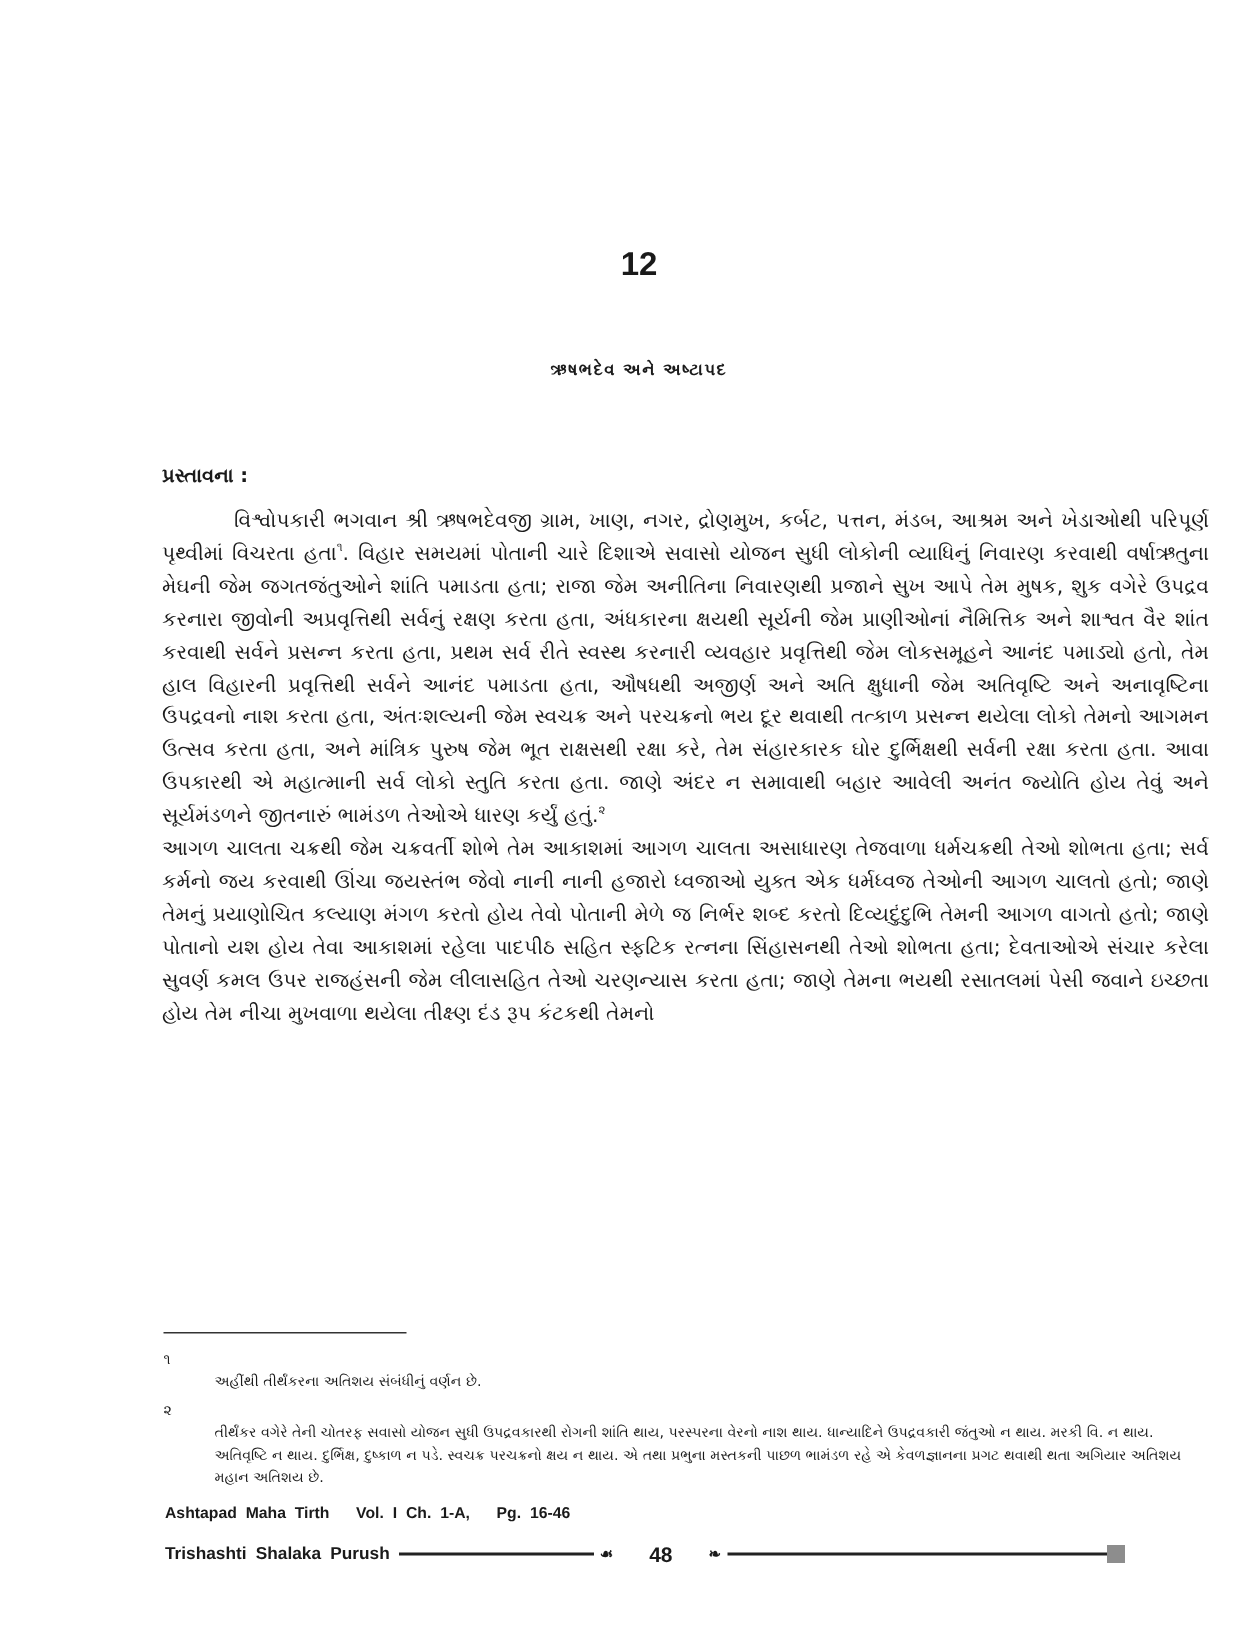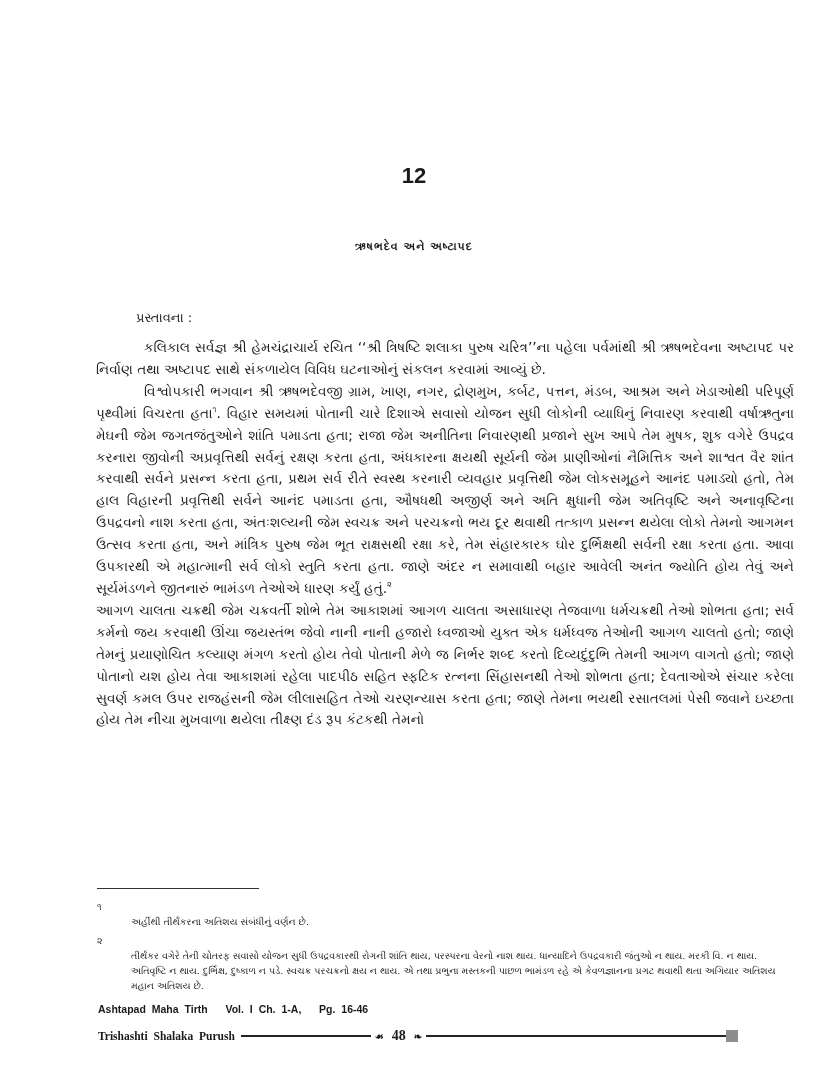--- a/index.html
+++ b/index.html
@@ -1,51 +1,50 @@
 <!DOCTYPE html>
 <html><head>
   <meta charset="utf-8">
   <style>
     html, body { margin: 0; padding: 0; background: #ffffff; }
     body { width: 828px; height: 1089px; position: relative; overflow: hidden; color: #1a1a1a; font-family: "DejaVu Sans", sans-serif; }
-    .page { position: absolute; left: 0; top: 0; width: 812px; height: 1089px; }
+    .page { position: absolute; left: 12px; top: 0; width: 812px; height: 1089px; }
     .chapter-num { position: absolute; top: 163px; left: 0; width: 828px; text-align: center; font-family: "Liberation Sans", sans-serif; font-weight: bold; font-size: 22px; }
     .title { position: absolute; top: 192px; left: 0; width: 828px; text-align: center; font-weight: bold; font-size: 26px; letter-spacing: 2px; }
     .subtitle { position: absolute; top: 240px; left: 0; width: 828px; text-align: center; font-weight: bold; font-size: 11px; letter-spacing: 1px; }
-    .section-head { position: absolute; top: 310px; left: 96px; font-weight: normal; font-size: 13px; margin-left: 40px; }
+    .section-head { position: absolute; top: 310px; left: 96px; font-weight: bold; font-size: 13px; }
     .body-text { position: absolute; top: 337px; left: 96px; width: 698px; font-size: 13.6px; line-height: 21.9px; text-align: justify; }
     .body-text p { margin: 0; text-indent: 48px; }
     .body-text sup { font-size: 8px; vertical-align: super; line-height: 0; }
     .fn-rule { position: absolute; top: 888px; left: 97px; width: 162px; height: 1px; background: #333; }
     .footnotes { position: absolute; top: 899px; left: 97px; width: 697px; font-size: 9.5px; line-height: 15px; }
     .fn { display: flex; margin-bottom: 4px; }
     .fn-num { width: 34px; flex: 0 0 34px; }
     .fn-text { flex: 1; margin-top: 15px; }
     .source-line { position: absolute; top: 1003px; left: 98px; font-family: "Liberation Sans", sans-serif; font-weight: bold; font-size: 10.5px; word-spacing: 3px; }
-    .footer { position: absolute; top: 1026px; left: 98px; width: 640px; height: 20px; display: flex; align-items: center; font-family: Liberation Serif, serif; font-weight: bold; }
+    .footer { position: absolute; top: 1026px; left: 98px; width: 640px; height: 20px; display: flex; align-items: center; font-family: Liberation Sans, sans-serif; font-weight: bold; }
     .footer-title { font-size: 11.5px; word-spacing: 3px; white-space: nowrap; }
     .footer-line { height: 1.5px; background: #222; }
     .footer-line.left { width: 130px; margin-left: 6px; }
     .footer-line.right { flex: 1; }
     .orn { font-size: 10px; margin: 0 4px; }
-    .page-num { font-size: 14px; margin: 0 4px; }
+    .page-num { font-size: 14px; margin: 0 20px; }
     .footer-square { width: 12px; height: 12px; background: #8d8d8d; margin-left: 0; }
   </style>
 </head>
 <body>
 
 <div class="page">
 
   <div class="chapter-num">12</div>
   <div class="subtitle">ઋષભદેવ અને અષ્ટાપદ</div>
 
   <div class="section-head">પ્રસ્તાવના :</div>
 
   <div class="body-text">
-    <p><span>કલિકાલ સર્વજ્ઞ શ્રી હેમચંદ્રાચાર્ય રચિત ‘‘શ્રી ત્રિષષ્ટિ શલાકા પુરુષ ચરિત્ર’’ના પહેલા પર્વમાંથી શ્રી ઋષભદેવના અષ્ટાપદ પર નિર્વાણ તથા અષ્ટાપદ સાથે સંકળાયેલ વિવિધ ઘટનાઓનું સંકલન કરવામાં આવ્યું છે.</span></p>
     <p><span>વિશ્વોપકારી ભગવાન શ્રી ઋષભદેવજી ગ્રામ, ખાણ, નગર, દ્રોણમુખ, કર્બટ, પત્તન, મંડબ, આશ્રમ અને ખેડાઓથી પરિપૂર્ણ પૃથ્વીમાં વિચરતા હતા</span><sup>૧</sup><span>. વિહાર સમયમાં પોતાની ચારે દિશાએ સવાસો યોજન સુધી લોકોની વ્યાધિનું નિવારણ કરવાથી વર્ષાઋતુના મેઘની જેમ જગતજંતુઓને શાંતિ પમાડતા હતા; રાજા જેમ અનીતિના નિવારણથી પ્રજાને સુખ આપે તેમ મુષક, શુક વગેરે ઉપદ્રવ કરનારા જીવોની અપ્રવૃત્તિથી સર્વનું રક્ષણ કરતા હતા, અંધકારના ક્ષયથી સૂર્યની જેમ પ્રાણીઓનાં નૈમિત્તિક અને શાશ્વત વૈર શાંત કરવાથી સર્વને પ્રસન્ન કરતા હતા, પ્રથમ સર્વ રીતે સ્વસ્થ કરનારી વ્યવહાર પ્રવૃત્તિથી જેમ લોકસમૂહને આનંદ પમાડ્યો હતો, તેમ હાલ વિહારની પ્રવૃત્તિથી સર્વને આનંદ પમાડતા હતા, ઔષધથી અજીર્ણ અને અતિ ક્ષુધાની જેમ અતિવૃષ્ટિ અને અનાવૃષ્ટિના ઉપદ્રવનો નાશ કરતા હતા, અંતઃશલ્યની જેમ સ્વચક્ર અને પરચક્રનો ભય દૂર થવાથી તત્કાળ પ્રસન્ન થયેલા લોકો તેમનો આગમન ઉત્સવ કરતા હતા, અને માંત્રિક પુરુષ જેમ ભૂત રાક્ષસથી રક્ષા કરે, તેમ સંહારકારક ઘોર દુર્ભિક્ષથી સર્વની રક્ષા કરતા હતા. આવા ઉપકારથી એ મહાત્માની સર્વ લોકો સ્તુતિ કરતા હતા. જાણે અંદર ન સમાવાથી બહાર આવેલી અનંત જ્યોતિ હોય તેવું અને સૂર્યમંડળને જીતનારું ભામંડળ તેઓએ ધારણ કર્યું હતું.</span><sup>૨</sup></p>
     <p style="text-indent:0"><span>આગળ ચાલતા ચક્રથી જેમ ચક્રવર્તી શોભે તેમ આકાશમાં આગળ ચાલતા અસાધારણ તેજવાળા ધર્મચક્રથી તેઓ શોભતા હતા; સર્વ કર્મનો જય કરવાથી ઊંચા જયસ્તંભ જેવો નાની નાની હજારો ધ્વજાઓ યુક્ત એક ધર્મધ્વજ તેઓની આગળ ચાલતો હતો; જાણે તેમનું પ્રયાણોચિત કલ્યાણ મંગળ કરતો હોય તેવો પોતાની મેળે જ નિર્ભર શબ્દ કરતો દિવ્યદુંદુભિ તેમની આગળ વાગતો હતો; જાણે પોતાનો યશ હોય તેવા આકાશમાં રહેલા પાદપીઠ સહિત સ્ફટિક રત્નના સિંહાસનથી તેઓ શોભતા હતા; દેવતાઓએ સંચાર કરેલા સુવર્ણ કમલ ઉપર રાજહંસની જેમ લીલાસહિત તેઓ ચરણન્યાસ કરતા હતા; જાણે તેમના ભયથી રસાતલમાં પેસી જવાને ઇચ્છતા હોય તેમ નીચા મુખવાળા થયેલા તીક્ષ્ણ દંડ રૂપ કંટકથી તેમનો</span></p>
   </div>
 
   <div class="fn-rule"></div>
 
   <div class="footnotes">
     <div class="fn">
       <span class="fn-num">૧</span>
       <span class="fn-text">અહીંથી તીર્થંકરના અતિશય સંબંધીનું વર્ણન છે.</span>

